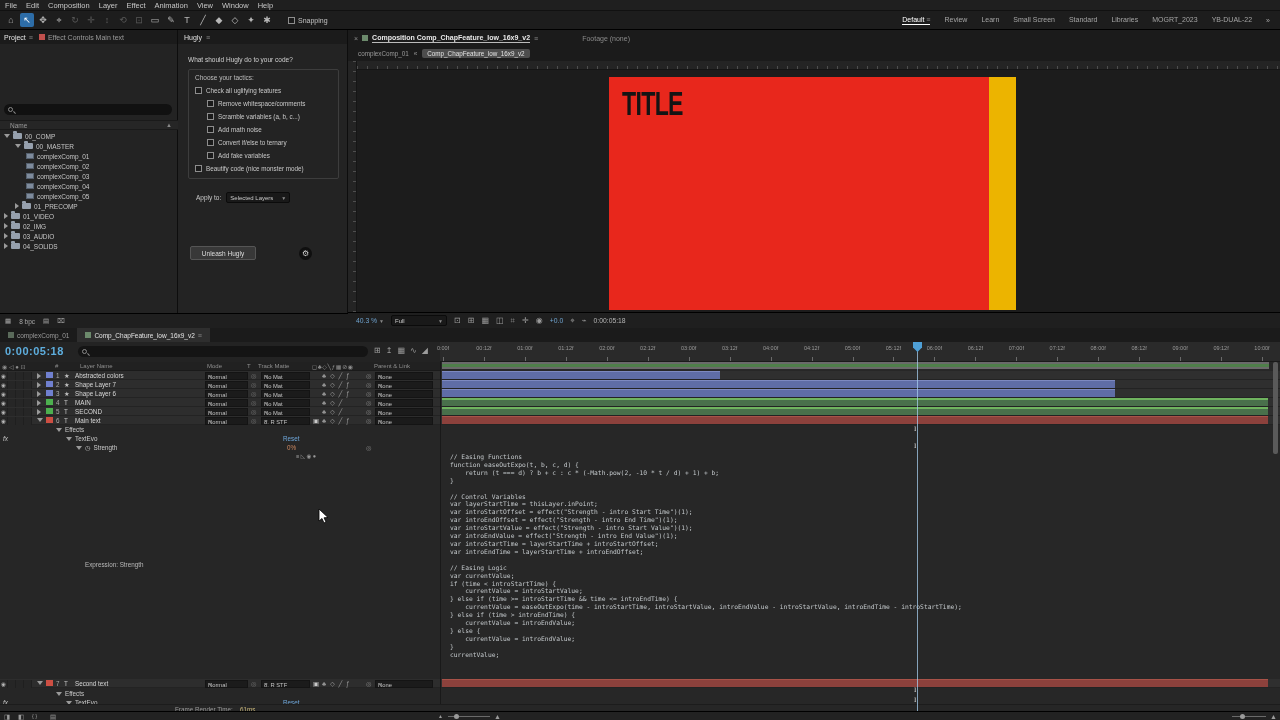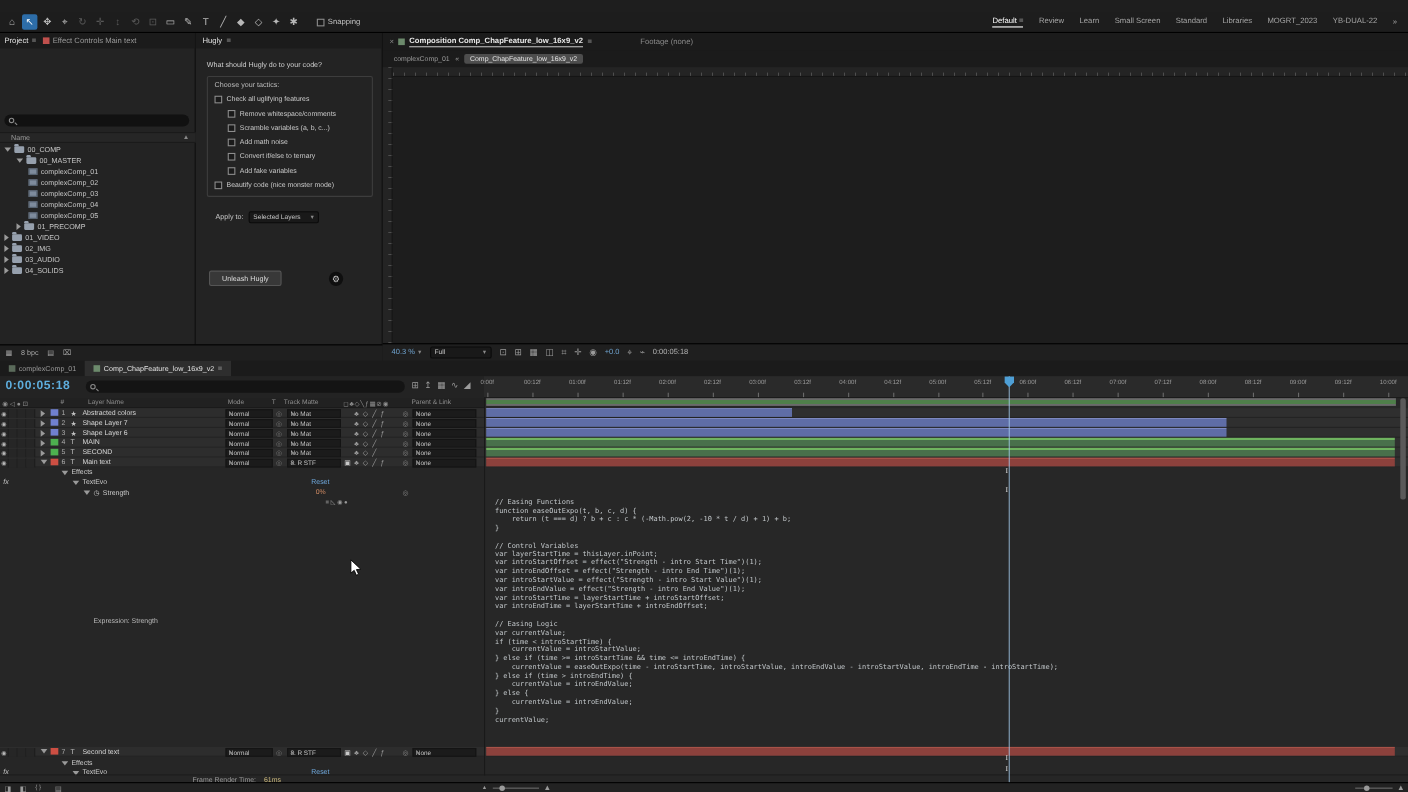--- a/index.html
+++ b/index.html
@@ -134,20 +134,31 @@
   .slidertrack{position:absolute;top:4px;height:1px;background:#6a6a6a;}
   .sliderknob{position:absolute;top:2px;width:5px;height:5px;border-radius:50%;background:#9a9a9a;}
 
   .cursor{position:absolute;left:318px;top:508px;z-index:90;}
 </style>
 </head>
 <body>
 
 <div class="app">
 
+  <div class="menubar" id="menubar">
+      <span class="menu-item">File</span>
+      <span class="menu-item">Edit</span>
+      <span class="menu-item">Composition</span>
+      <span class="menu-item">Layer</span>
+      <span class="menu-item">Effect</span>
+      <span class="menu-item">Animation</span>
+      <span class="menu-item">View</span>
+      <span class="menu-item">Window</span>
+      <span class="menu-item">Help</span>
+    </div>
 
   <div class="toolbar">
     <div class="tools" id="tools">
         <span class="tool">⌂</span>
         <span class="tool active">↖</span>
         <span class="tool">✥</span>
         <span class="tool">⌖</span>
         <span class="tool dim">↻</span>
         <span class="tool dim">✛</span>
         <span class="tool dim">↕</span>
@@ -323,20 +334,26 @@
       <span class="burger">≡</span>
       <span class="vfootage">Footage (none)</span>
     </div>
     <div class="vsub">
       <span>complexComp_01</span>
       <span>«</span>
       <span class="vchipname">Comp_ChapFeature_low_16x9_v2</span>
     </div>
     <div class="vruler"></div>
     <div class="hruler"></div>
+    <div class="canvas">
+      <div class="comp-red" id="compred" style="background: rgb(232, 39, 28);"></div>
+      <div class="comp-yellow" id="compyellow" style="background: rgb(236, 180, 0);"></div>
+      <div class="comp-title">TITLE</div>
+      <div class="comp-sub">LOREM IPSUM DOLOR</div>
+    </div>
     <div class="vbar">
       <span class="vzoom"><span>40.3 %</span> <span style="color:#888;font-size:5px">▼</span></span>
       <span class="dd" style="width:56px">
         <span>Full</span>
           <span class="car">▼</span>
       </span>
       <span class="vicon">⊡</span>
       <span class="vicon">⊞</span>
       <span class="vicon">▦</span>
       <span class="vicon">◫</span>

